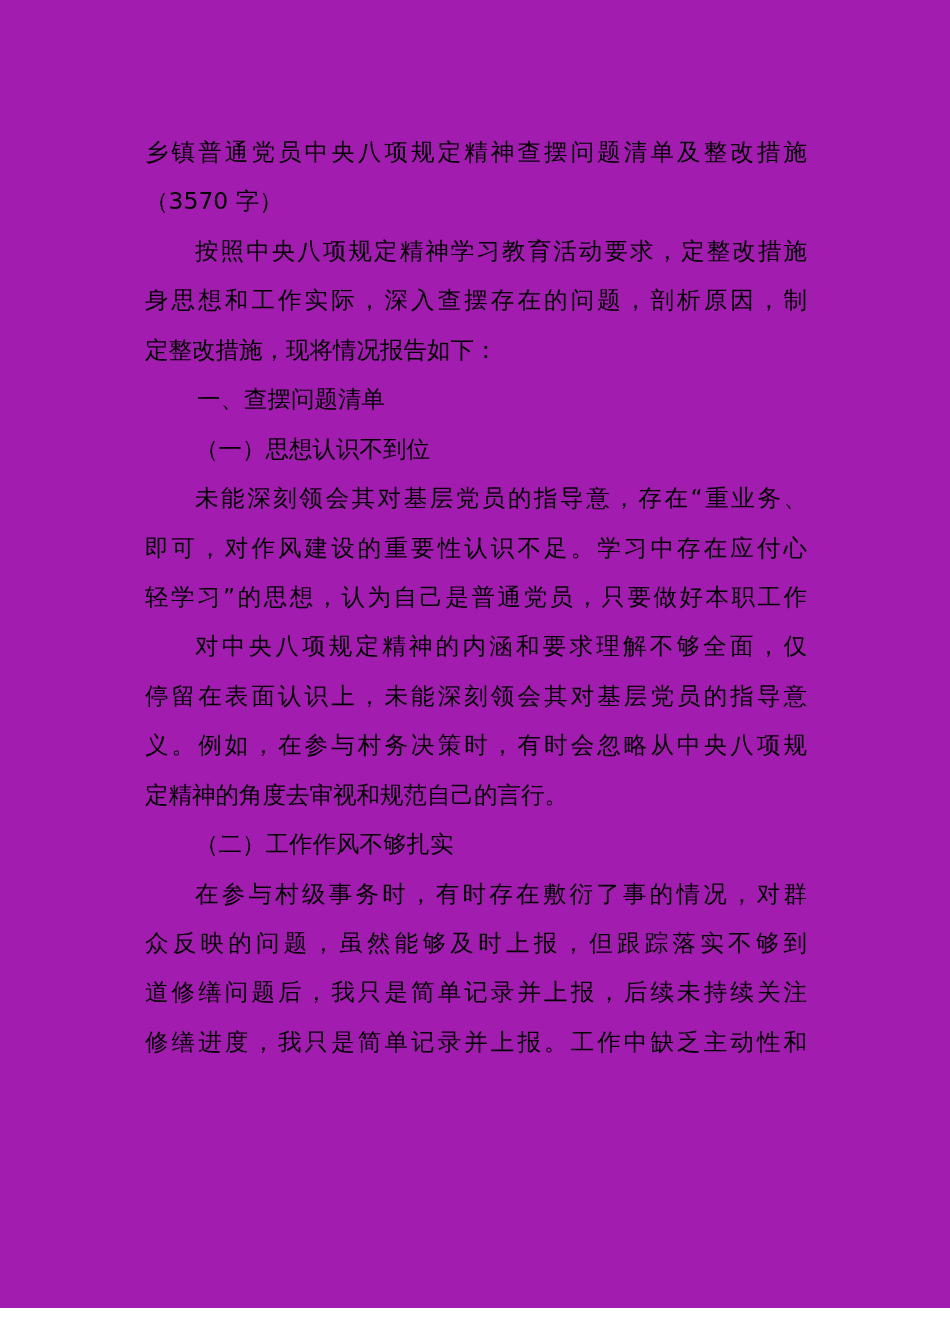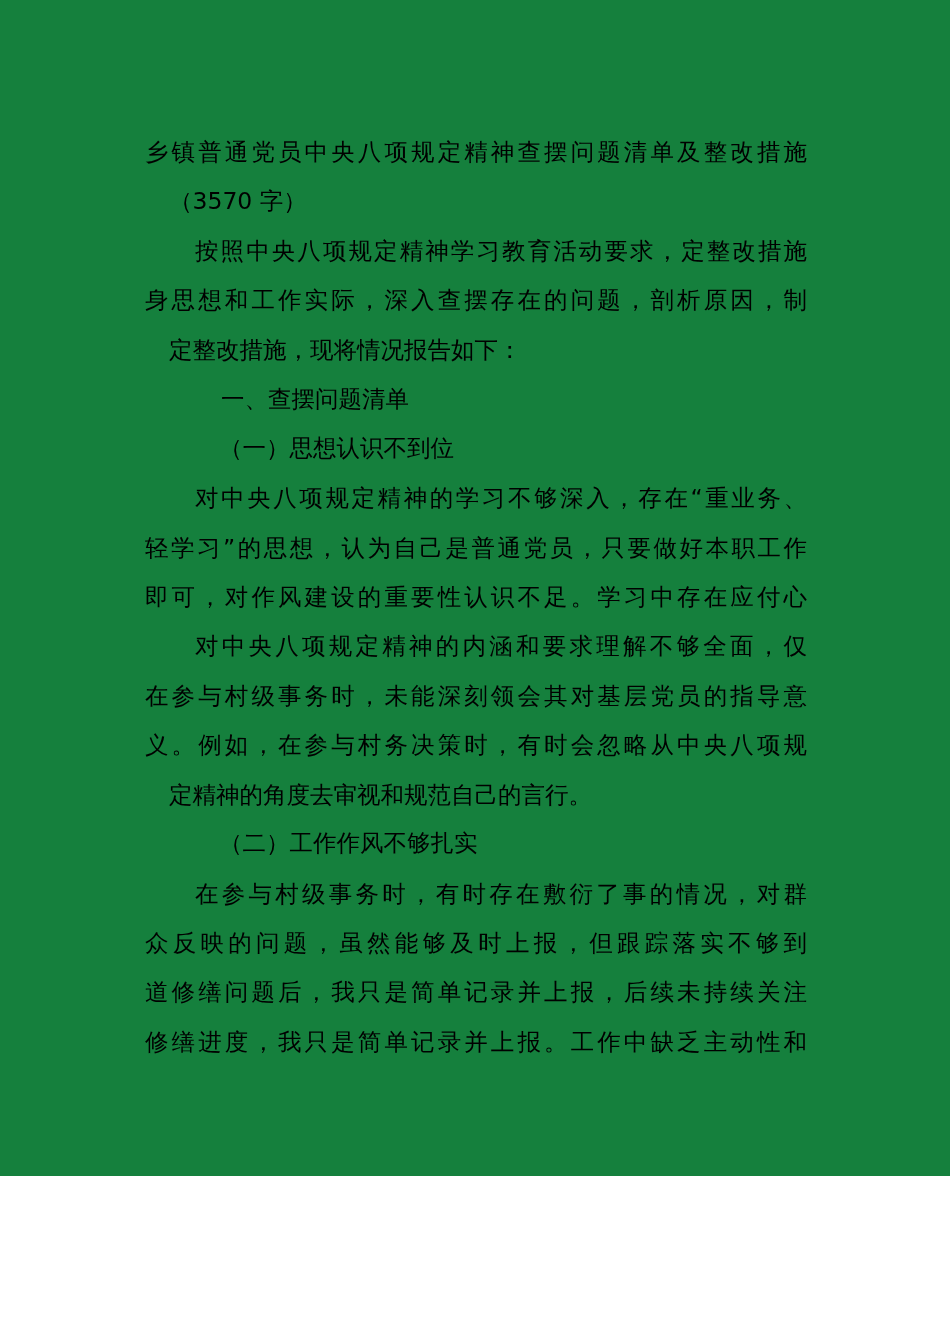--- a/index.html
+++ b/index.html
@@ -1,56 +1,56 @@
 <!DOCTYPE html>
 <html><head>
 <meta charset="utf-8">
 <style>
   html, body { margin: 0; padding: 0; background: #ffffff; }
   body { width: 950px; height: 1344px; overflow: hidden; position: relative; }
   .page {
-    position: absolute; left: 0; top: 0; width: 950px; height: 1176px; background: #15803d;
+    position: absolute; left: 0; top: 0; width: 950px; height: 1308px; background: #a21caf;
   }
   .text {
     position: absolute; left: 145px; top: 128px; width: 662px;
     font-family: "DejaVu Sans", sans-serif;
     font-size: 23.5px;
     color: #000000;
   }
   .line {
     height: 49.45px; line-height: 49.45px; white-space: nowrap;
     text-align: justify; text-align-last: justify;
   }
-  .line.last { text-align-last: left; margin-left: 24px; }
+  .line.last { text-align-last: left; }
   .indent { padding-left: 50px; }
   .indent-h { padding-left: 52px; }
-  .indent-p { padding-left: 50px; font-family: Liberation Mono, monospace; }
+  .indent-p { padding-left: 50px; }
 </style>
 </head>
 <body>
 
 <div class="page">
   <div class="text">
 
     <div class="line">乡镇普通党员中央八项规定精神查摆问题清单及整改措施</div>
     <div class="line last">（3570 字）</div>
 
     <div class="line indent">按照中央八项规定精神学习教育活动要求，定整改措施</div>
     <div class="line">身思想和工作实际，深入查摆存在的问题，剖析原因，制</div>
     <div class="line last">定整改措施，现将情况报告如下：</div>
 
     <div class="line last indent-h">一、查摆问题清单</div>
     <div class="line last indent-p">（一）思想认识不到位</div>
 
-    <div class="line indent">对中央八项规定精神的学习不够深入，存在“重业务、</div>
+    <div class="line indent">未能深刻领会其对基层党员的指导意，存在“重业务、</div>
+    <div class="line">即可，对作风建设的重要性认识不足。学习中存在应付心</div>
     <div class="line">轻学习”的思想，认为自己是普通党员，只要做好本职工作</div>
-    <div class="line">即可，对作风建设的重要性认识不足。学习中存在应付心</div>
 
     <div class="line indent">对中央八项规定精神的内涵和要求理解不够全面，仅</div>
-    <div class="line">在参与村级事务时，未能深刻领会其对基层党员的指导意</div>
+    <div class="line">停留在表面认识上，未能深刻领会其对基层党员的指导意</div>
     <div class="line">义。例如，在参与村务决策时，有时会忽略从中央八项规</div>
     <div class="line last">定精神的角度去审视和规范自己的言行。</div>
 
     <div class="line last indent-p">（二）工作作风不够扎实</div>
 
     <div class="line indent">在参与村级事务时，有时存在敷衍了事的情况，对群</div>
     <div class="line">众反映的问题，虽然能够及时上报，但跟踪落实不够到</div>
     <div class="line">道修缮问题后，我只是简单记录并上报，后续未持续关注</div>
     <div class="line">修缮进度，我只是简单记录并上报。工作中缺乏主动性和</div>
 

